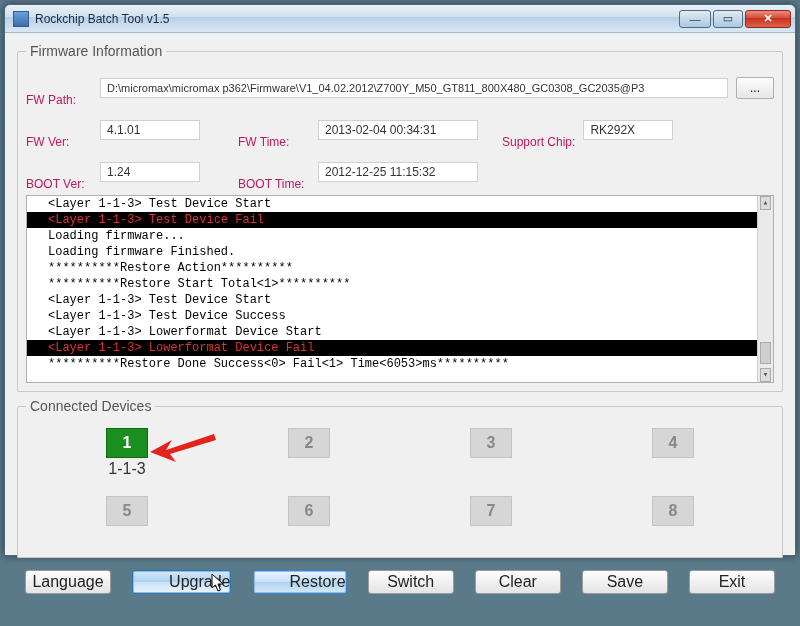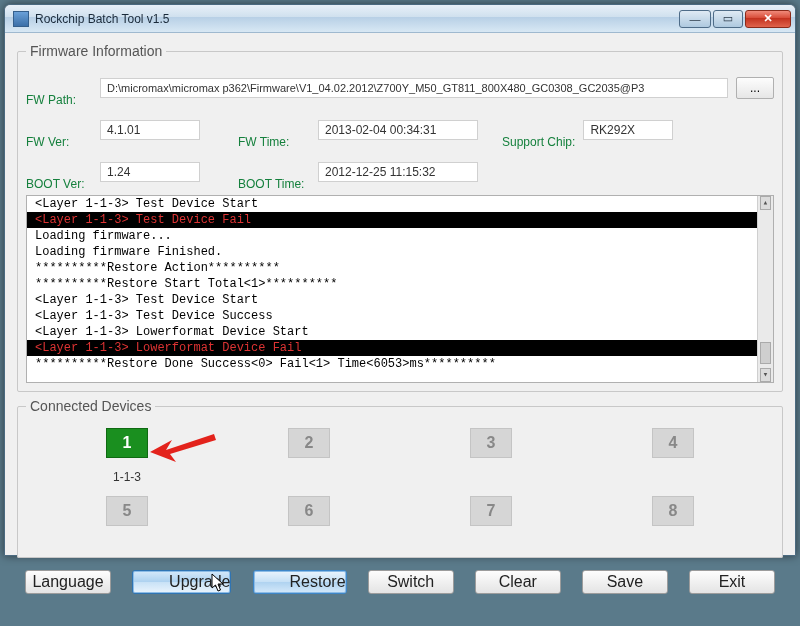--- a/index.html
+++ b/index.html
@@ -61,21 +61,21 @@
   }
   fieldset {
     border: 1px solid #c8c8c8;
     border-radius: 2px;
     margin: 0 0 6px 0;
     padding: 6px 8px 8px 8px;
     background: #f0f0f0;
   }
   legend { color: #555; padding: 0 4px; font-size: 14px; }
   .fw-row { display: flex; align-items: center; gap: 8px; margin: 4px 0; }
-  .fw-label { color: #15803d; margin-top: 24px; }
+  .fw-label { color: #be185d; margin-top: 24px; }
   .fw-box {
     border: 1px solid #d0d0d0;
     background: #fff;
     padding: 2px 6px;
     height: 20px;
     display: flex; align-items: center;
     font-size: 12px;
     color: #333;
   }
   .pathbox { flex: 1; font-size: 11px; white-space: nowrap; overflow: hidden; }
@@ -91,21 +91,21 @@
     border: 1px solid #b0b0b0;
     background: #fff;
     height: 188px;
     overflow: hidden;
     font-family: "Courier New", monospace;
     font-size: 12px;
     line-height: 16px;
     position: relative;
     margin-top: 4px;
   }
-  .log .line { padding: 0 8px; white-space: pre; }
+  .log .line { padding: 0 21px; white-space: pre; }
   .log .line.err { background: #000; color: #d33; }
   .log .vscroll {
     position: absolute; right: 0; top: 0; bottom: 0; width: 16px;
     background: #eaeaea; border-left: 1px solid #cfcfcf;
   }
   .log .vscroll .thumb {
     position: absolute; left: 2px; right: 2px; bottom: 18px; height: 22px;
     background: #cfcfcf; border: 1px solid #aaa;
   }
   .log .vscroll .arrow {
@@ -116,21 +116,21 @@
   .devs { display: grid; grid-template-columns: repeat(4, 1fr); grid-auto-rows: 64px; gap: 4px 20px; padding: 8px 20px; }
   .dev { display:flex; flex-direction:column; align-items:center; }
   .devbox {
     width: 42px; height: 30px;
     background: #d6d6d6;
     display:flex;align-items:center;justify-content:center;
     font-size: 16px; font-weight:bold; color:#888;
     border: 1px solid #c4c4c4;
   }
   .devbox.active { background:#1a8f1f; color:#fff; border-color:#0f6a12;}
-  .devlabel { font-size:12px; color:#333; margin-top:12px;}
+  .devlabel { font-size:16px; color:#333; margin-top:2px;}
   .arrow-red {
     position:absolute;
   }
   .btnbar {
     display:flex; gap: 20px; padding: 6px 8px 0 8px; justify-content: space-between;
   }
   .btn {
     flex: 0 0 86px;
     height: 24px;
     border: 1px solid #9c9c9c;

